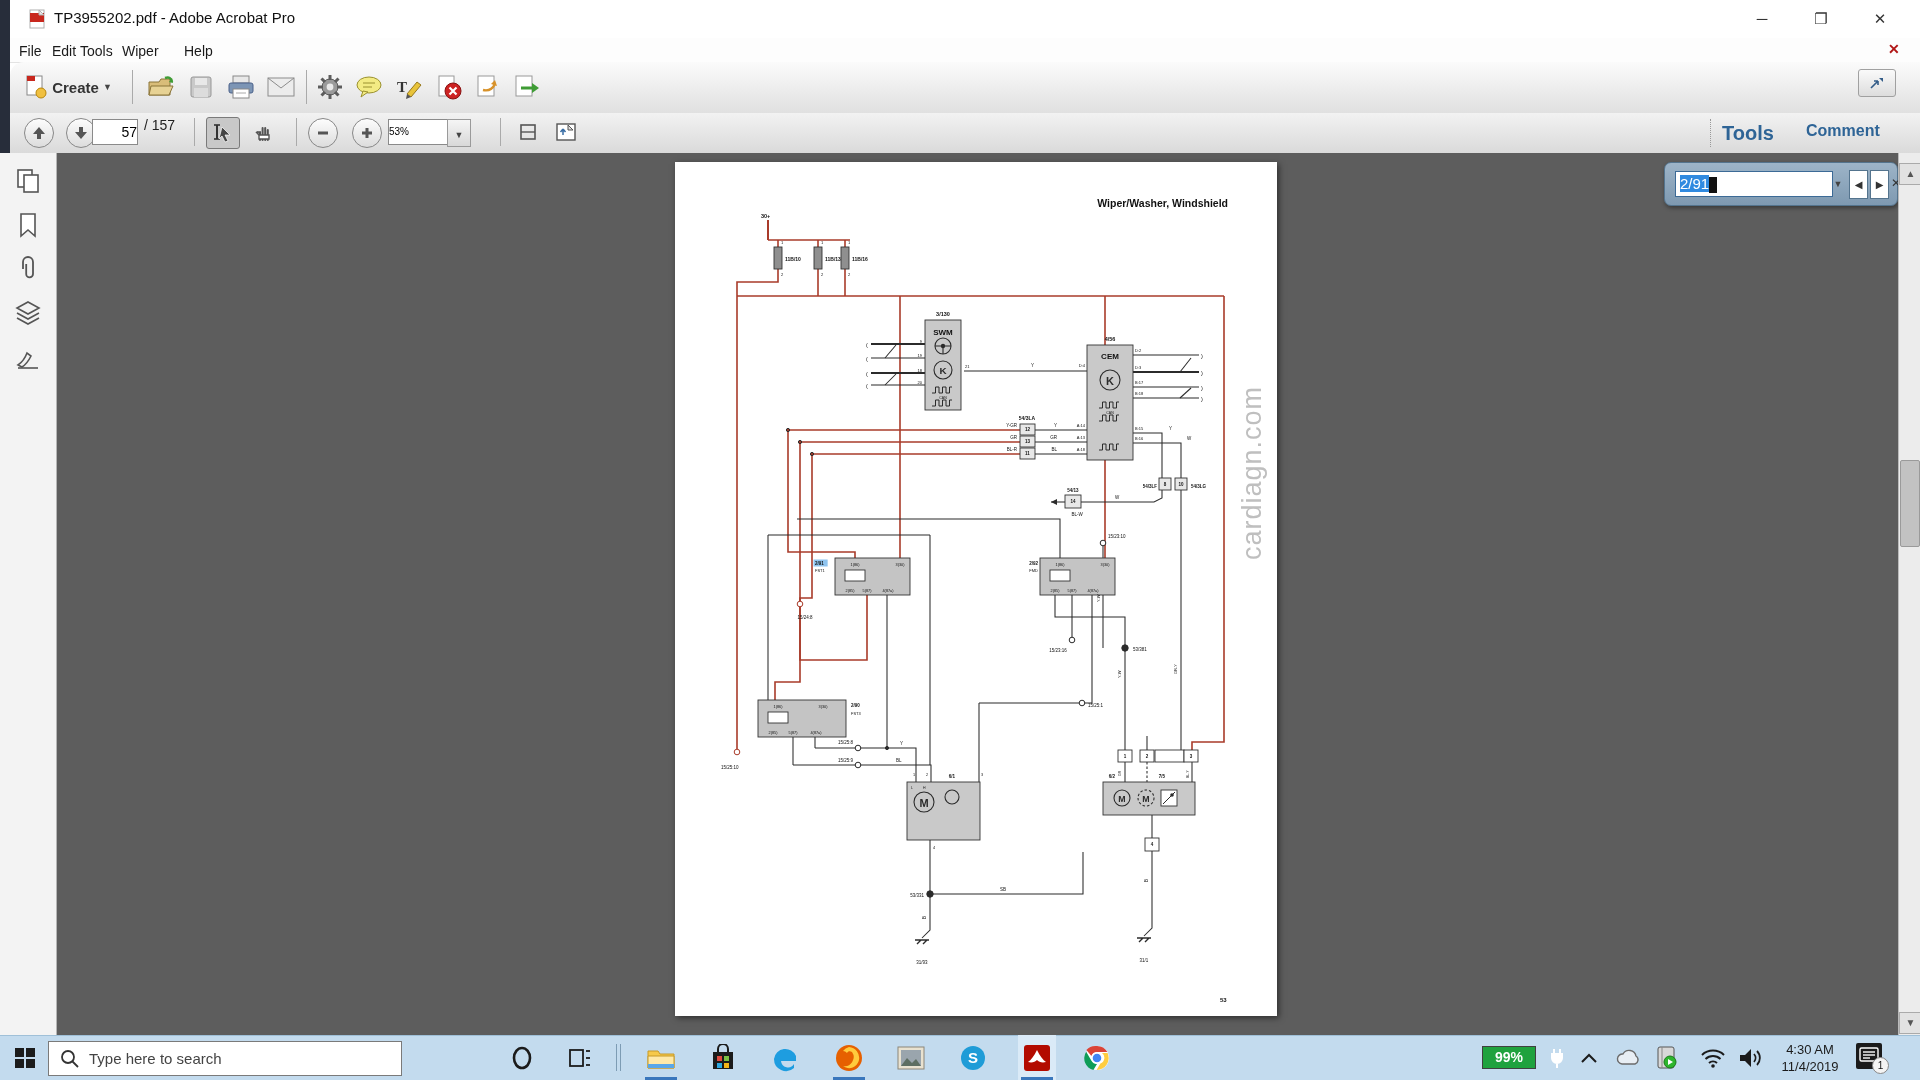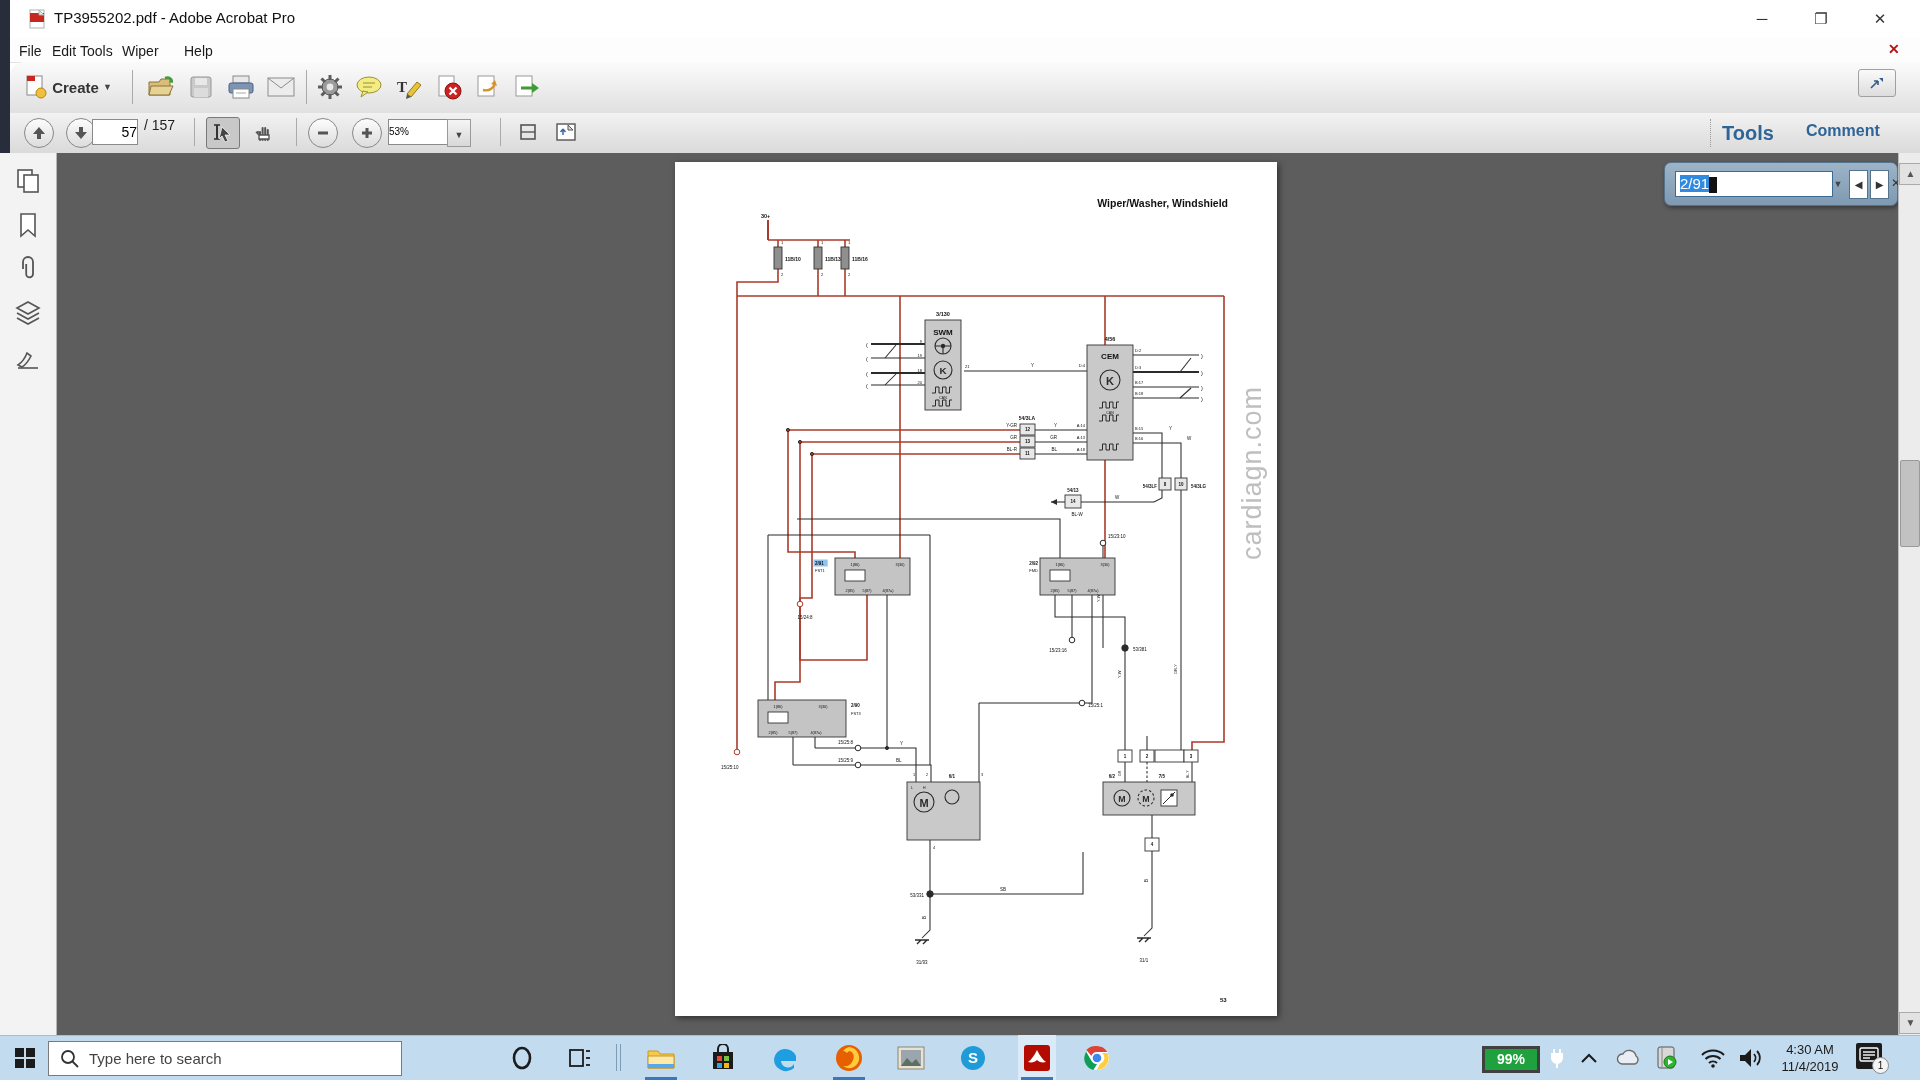--- a/index.html
+++ b/index.html
@@ -58,21 +58,21 @@
     text-align:center;font-size:10px;color:#555;line-height:20px;}
   #vthumb{left:1900px;top:460px;width:18px;height:85px;background:#c2c2c2;border:1px solid #9a9a9a;border-radius:2px;}
   
   #taskbar{left:0;top:1035px;width:1920px;height:45px;background:#c3dbee;border-top:1px solid #9fc0d8;}
   #tb-search{left:48px;top:1041px;width:352px;height:33px;background:#fff;border:1px solid #7a7a7a;
     display:flex;align-items:center;}
   #tb-search-text{font-size:15px;color:#444;margin-left:8px;}
   .tb-ic{top:1041px;width:34px;height:34px;display:flex;align-items:center;justify-content:center;}
   .underline{top:1077px;height:3px;background:#3a77bc;}
   #acrobat-hl{left:1018px;top:1035px;width:38px;height:45px;background:#daeaf7;}
-  #tray-batt{left:1482px;top:1046px;width:52px;height:21px;background:#1fa23e;border:3px solid #404040;
+  #tray-batt{left:1482px;top:1046px;width:52px;height:21px;background:#1fa23e;border:1px solid #404040;
     color:#fff;font-size:14px;font-weight:bold;text-align:center;line-height:21px;}
   #tray-clock{left:1770px;top:1041px;width:80px;text-align:center;font-size:13px;color:#1b1b1b;line-height:17px;}
   #tray-notif{left:1856px;top:1043px;width:26px;height:26px;background:#1b1b1b;border-radius:2px;}
   #notif-badge{left:1872px;top:1057px;width:15px;height:15px;background:#f4f4f4;border:1px solid #888;
     border-radius:50%;font-size:10px;text-align:center;line-height:15px;color:#111;}
   svg{display:block;}
 </style>
 </head>
 <body>
 

